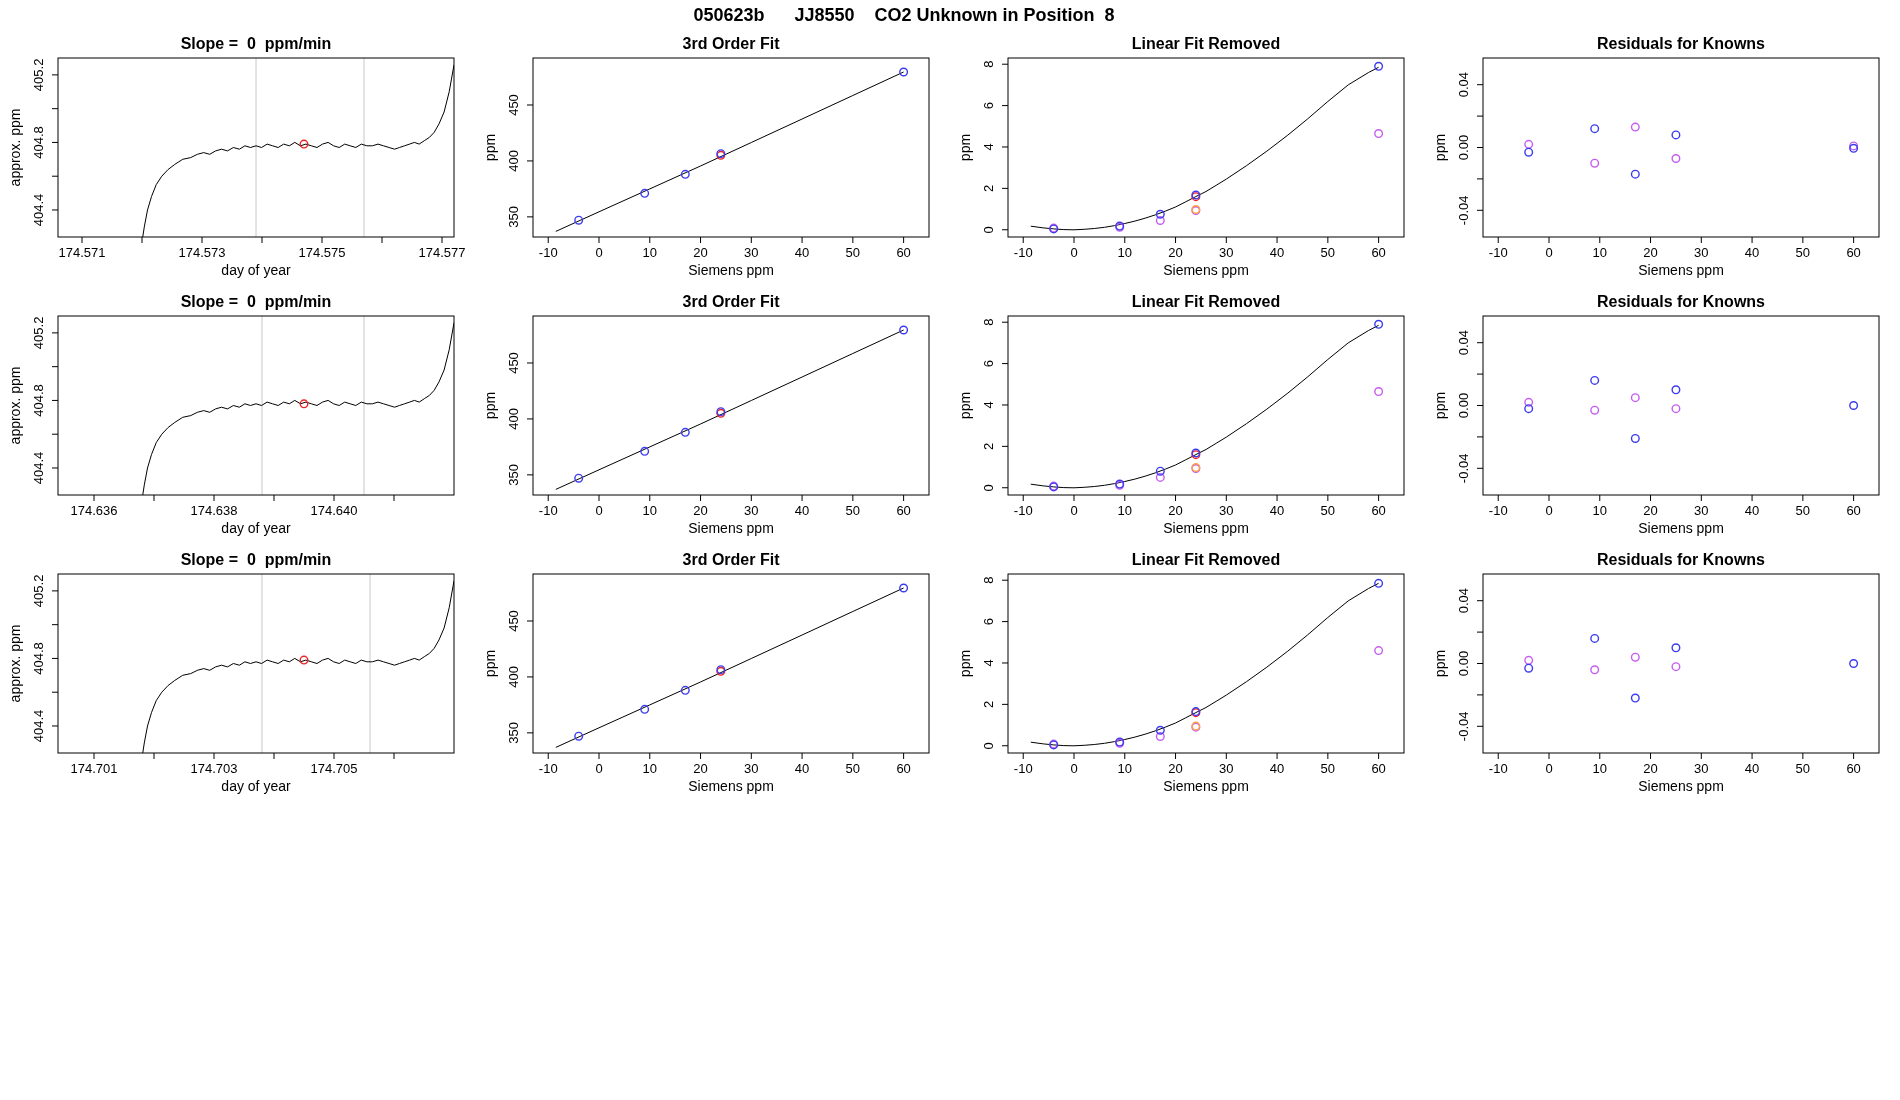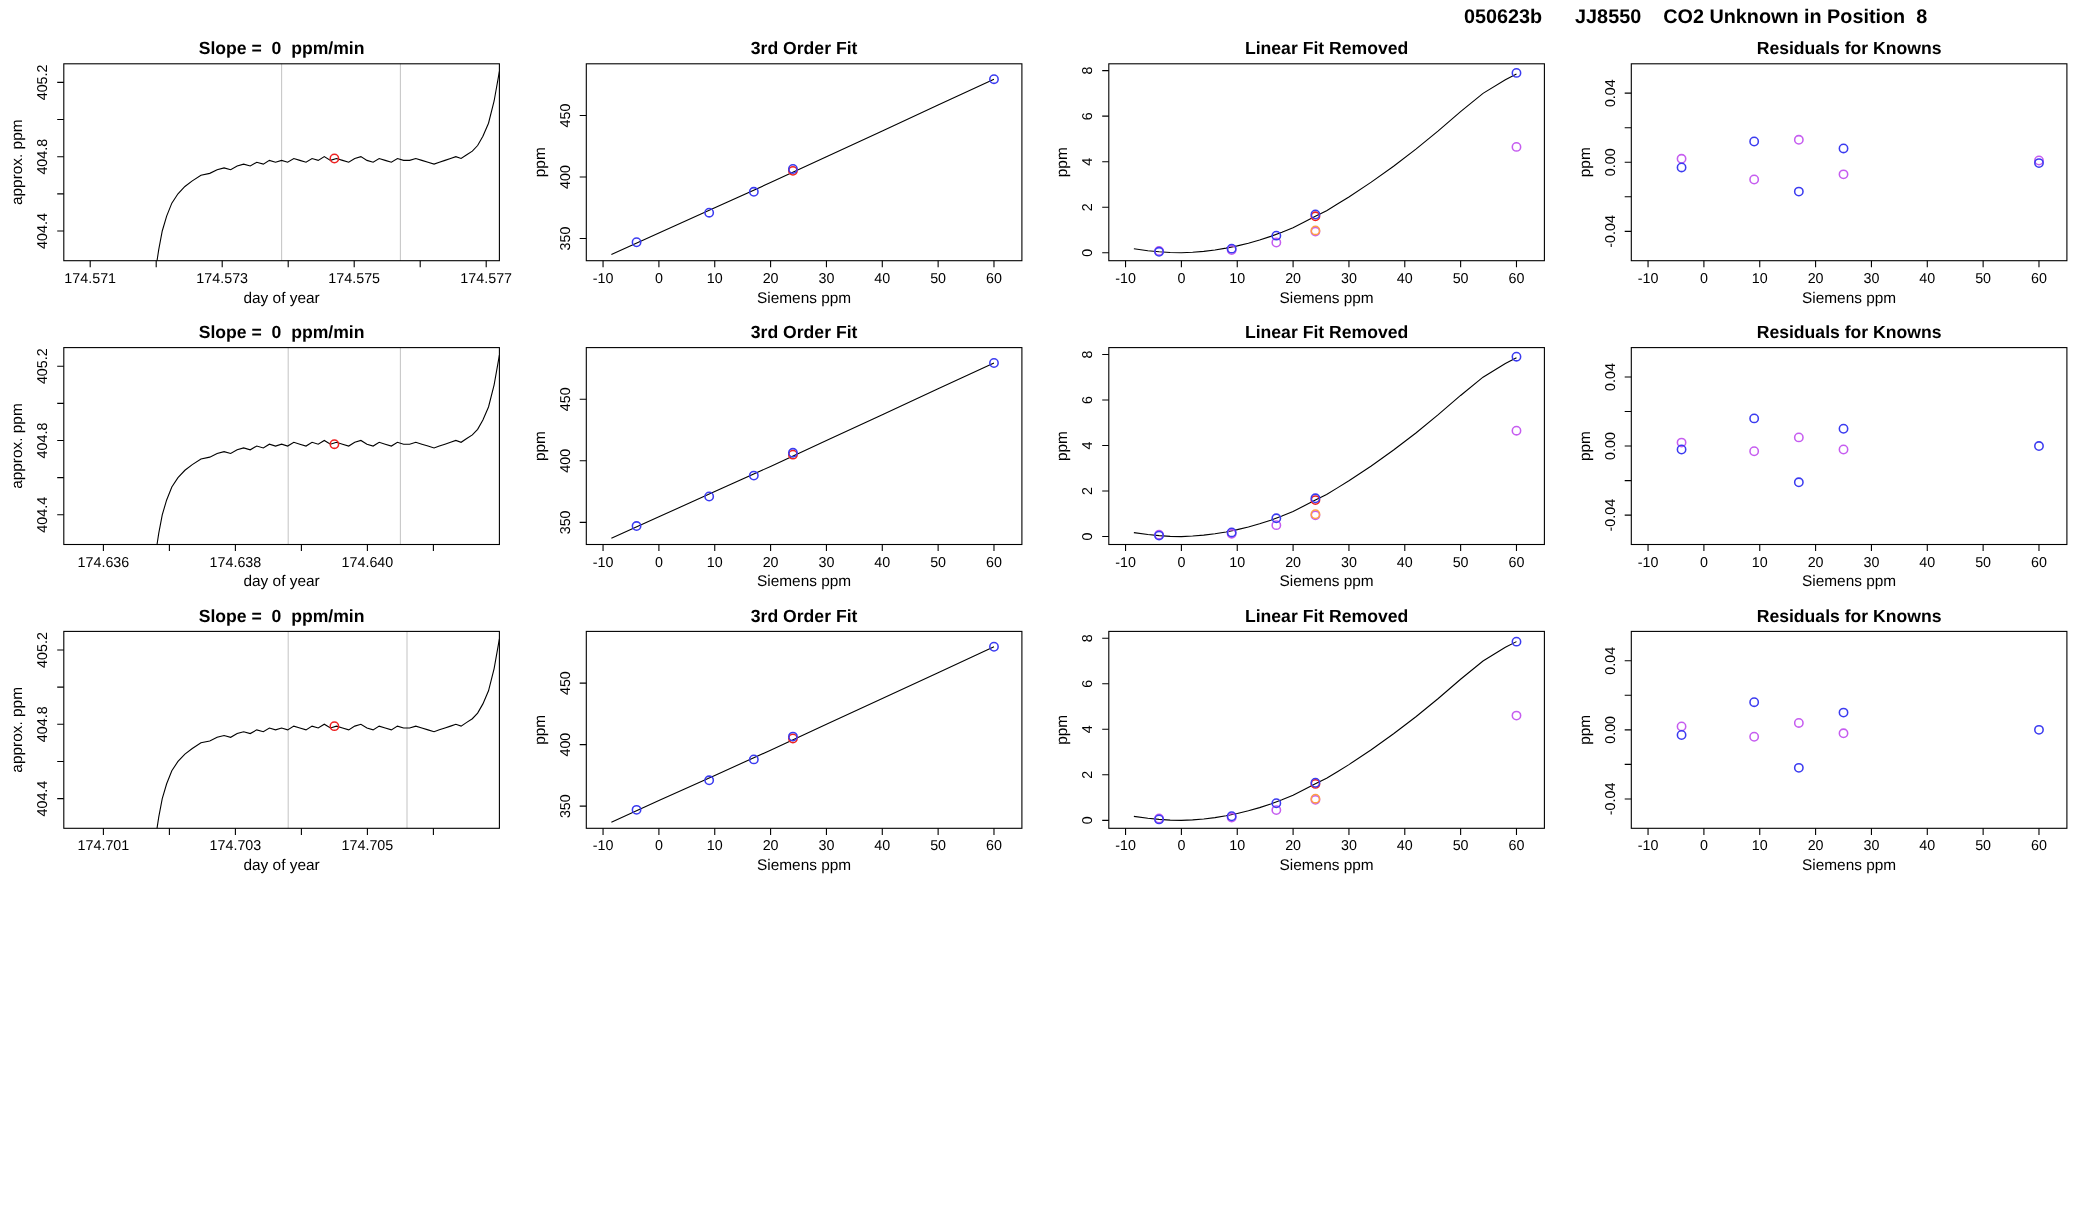--- a/index.html
+++ b/index.html
@@ -1,17 +1,17 @@
 <!DOCTYPE html>
 <html><head>
 <meta charset="utf-8">
 <style>
   html,body{margin:0;padding:0;background:#fff;}
   body{width:1900px;height:1100px;overflow:hidden;font-family:"Liberation Sans",sans-serif;}
-  .main-title{width:1752px;text-align:right;font-weight:bold;font-size:18px;padding-top:5px;height:25px;white-space:pre;color:#000;}
+  .main-title{width:1752px;text-align:center;font-weight:bold;font-size:18px;padding-top:5px;height:25px;white-space:pre;color:#000;padding-left:28px;}
   .grid{display:grid;grid-template-columns:repeat(4,475px);grid-auto-rows:258px;}
   .cell{position:relative;}
   svg text{fill:#000;}
 </style>
 </head>
 <body>
 
 <div class="main-title">050623b      JJ8550    CO2 Unknown in Position  8</div>
 
 <div class="grid">

